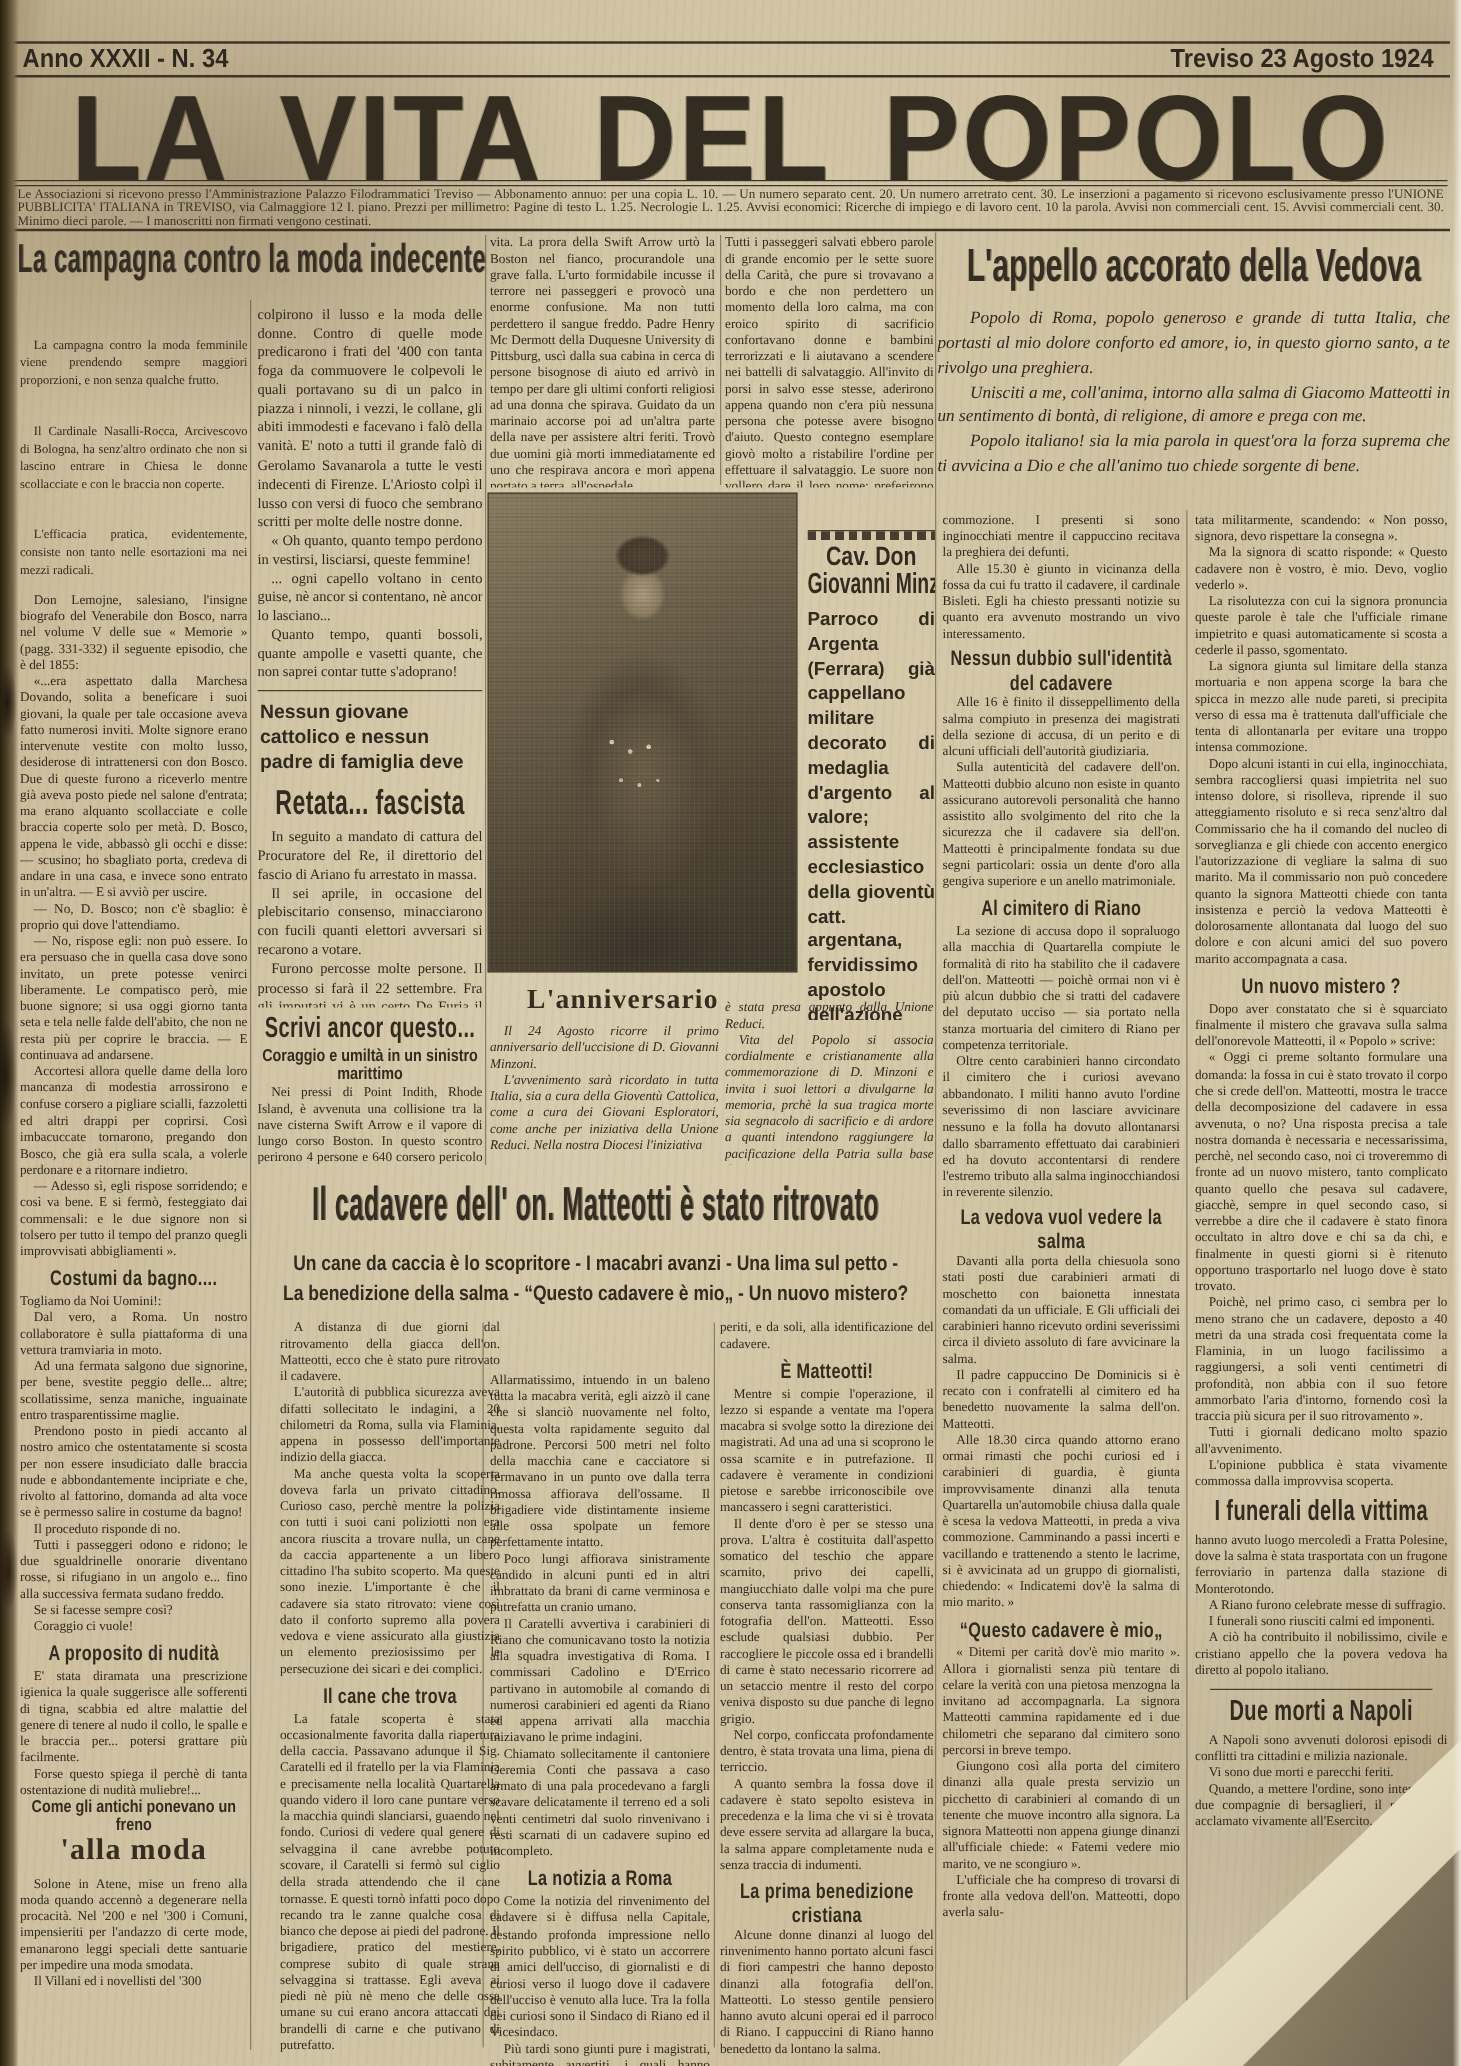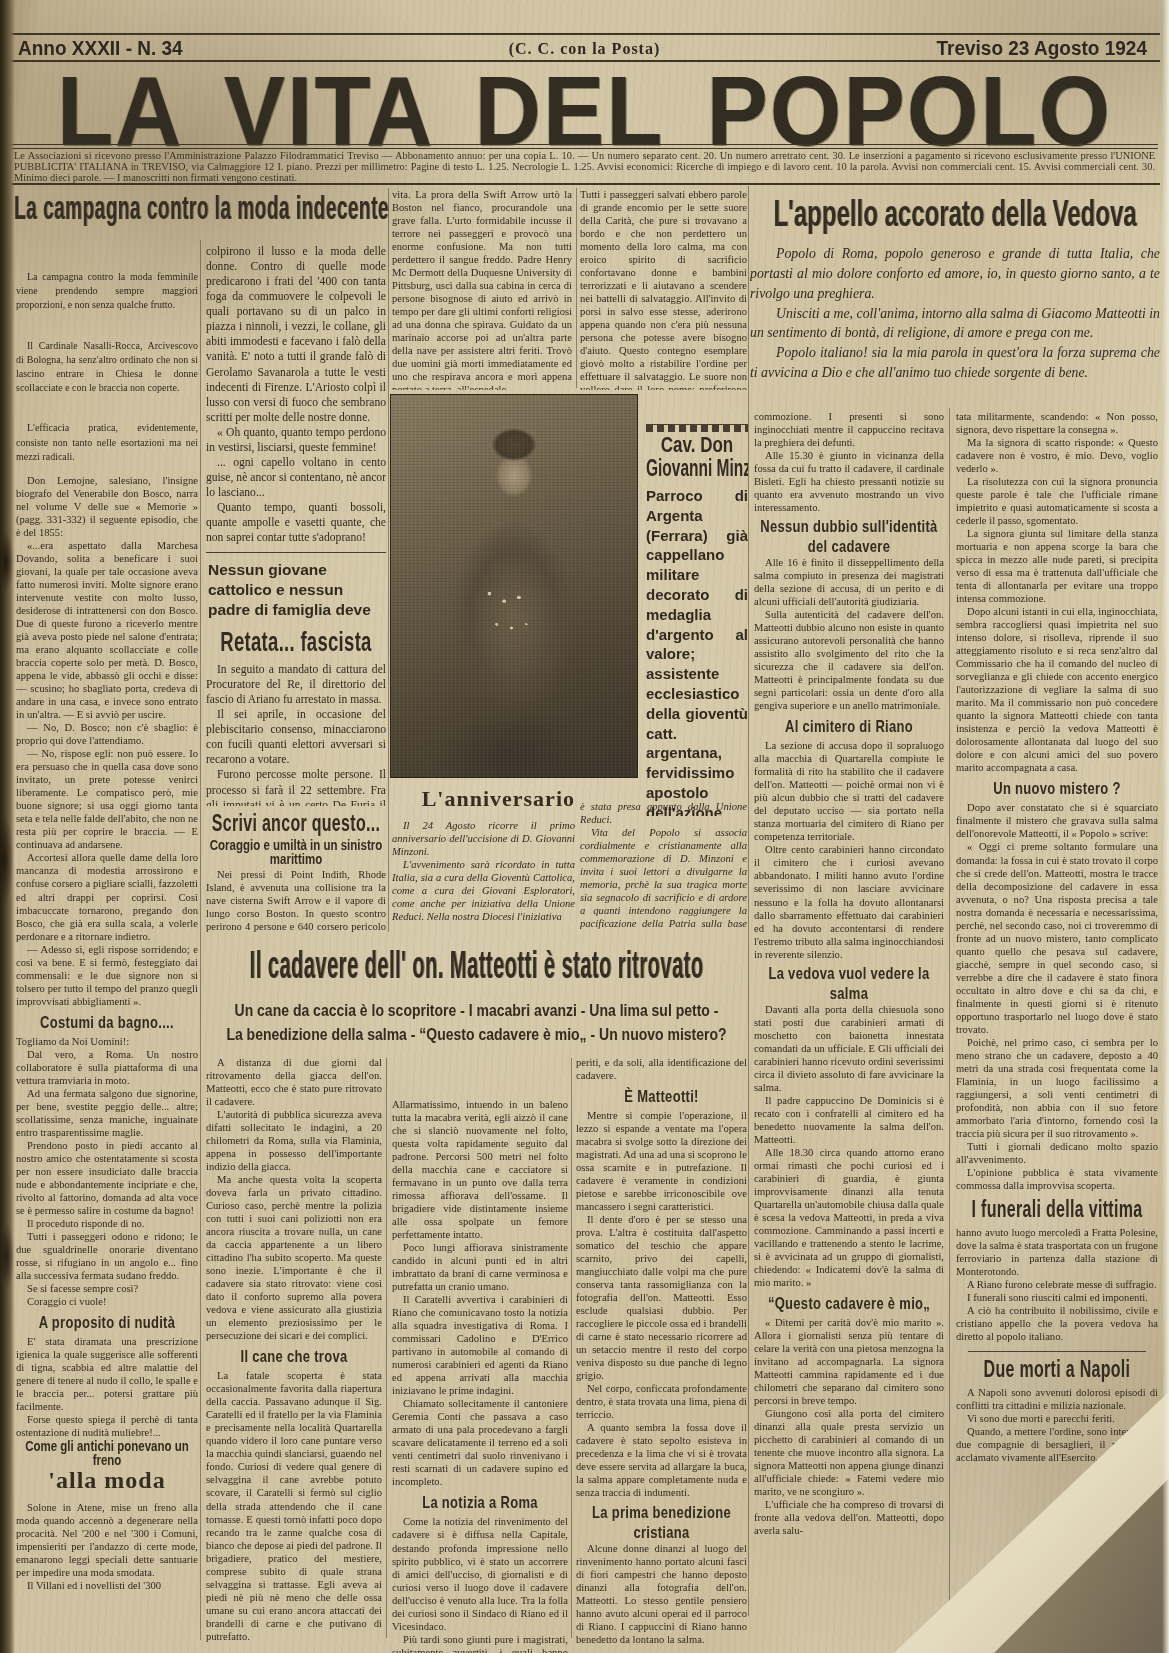--- a/index.html
+++ b/index.html
@@ -106,21 +106,20 @@
   .sb .pa{font-family:Liberation Sans, sans-serif;font-weight:700;font-size:15px;line-height:1.32;text-align:justify;margin-bottom:5px;}
   .sbrule{border-top:1.5px solid #473e2f;width:55%;margin:7px auto;}
 </style>
 </head>
 <body>
 
 <div id="page">
 
   <div class="hr-line" style="left:10px;top:33px;width:1150px;height:1.5px"></div>
   <div class="hdr-issue">Anno XXXII - N. 34</div>
-  <div class="hdr-postal">(C. C. con la Posta)</div>
   <div class="hdr-date">Treviso 23 Agosto 1924</div>
   <div class="hr-line" style="left:10px;top:60px;width:1150px;height:2px"></div>
   <div class="masthead">LA VITA DEL POPOLO</div>
   <div class="dblrule" style="top:144px"></div>
   <div class="dateline">Le Associazioni si ricevono presso l'Amministrazione Palazzo Filodrammatici Treviso — Abbonamento annuo: per una copia L. 10. — Un numero separato cent. 20. Un numero arretrato cent. 30. Le inserzioni a pagamento si ricevono esclusivamente presso l'UNIONE PUBBLICITA' ITALIANA in TREVISO, via Calmaggiore 12 I. piano. Prezzi per millimetro: Pagine di testo L. 1.25. Necrologie L. 1.25. Avvisi economici: Ricerche di impiego e di lavoro cent. 10 la parola. Avvisi non commerciali cent. 15. Avvisi commerciali cent. 30. Minimo dieci parole. — I manoscritti non firmati vengono cestinati.</div>
   <div class="hr-line" style="left:10px;top:183px;width:1150px;height:1.5px"></div>
 
   <div class="vrule" style="left:200px;top:240px;height:1400px"></div>
   <div class="vrule" style="left:388px;top:188px;height:744px"></div>
   <div class="vrule" style="left:576px;top:188px;height:200px"></div>
@@ -216,21 +215,21 @@
   <div class="headline-appello">L'appello accorato della Vedova</div>
   <div class="region appeal" style="left:750px;top:244px;width:410px;height:160px">
       <div class="pa in">Popolo di Roma, popolo generoso e grande di tutta Italia, che portasti al mio dolore conforto ed amore, io, in questo giorno santo, a te rivolgo una preghiera.</div>
       <div class="pa in">Unisciti a me, coll'anima, intorno alla salma di Giacomo Matteotti in un sentimento di bontà, di religione, di amore e prega con me.</div>
       <div class="pa in">Popolo italiano! sia la mia parola in quest'ora la forza suprema che ti avvicina a Dio e che all'animo tuo chiede sorgente di bene.</div>
     </div>
 
   <div class="headline-matteotti">Il cadavere dell' on. Matteotti è stato ritrovato</div>
   <div class="mat-sub" style="top:1000px">Un cane da caccia è lo scopritore - I macabri avanzi - Una lima sul petto -</div>
   <div class="mat-sub" style="top:1024px">La benedizione della salma - “Questo cadavere è mio„ - Un nuovo mistero?</div>
-  <div class="region smalltext" style="left:206px;top:1056px;width:176px;height:590px">
+  <div class="region smalltext" style="left:224px;top:1056px;width:176px;height:590px">
       <div class="pa in">A distanza di due giorni dal ritrovamento della giacca dell'on. Matteotti, ecco che è stato pure ritrovato il cadavere.</div>
       <div class="pa in">L'autorità di pubblica sicurezza aveva difatti sollecitato le indagini, a 20 chilometri da Roma, sulla via Flaminia, appena in possesso dell'importante indizio della giacca.</div>
       <div class="pa in">Ma anche questa volta la scoperta doveva farla un privato cittadino. Curioso caso, perchè mentre la polizia con tutti i suoi cani poliziotti non era ancora riuscita a trovare nulla, un cane da caccia appartenente a un libero cittadino l'ha subito scoperto. Ma queste sono inezie. L'importante è che il cadavere sia stato ritrovato: viene così dato il conforto supremo alla povera vedova e viene assicurato alla giustizia un elemento preziosissimo per le persecuzione dei sicari e dei complici.</div>
       <div class="hx h-sm">Il cane che trova</div>
       <div class="pa in">La fatale scoperta è stata occasionalmente favorita dalla riapertura della caccia. Passavano adunque il Sig. Caratelli ed il fratello per la via Flaminia e precisamente nella località Quartarella quando videro il loro cane puntare verso la macchia quindi slanciarsi, guaendo nel fondo. Curiosi di vedere qual genere di selvaggina il cane avrebbe potuto scovare, il Caratelli si fermò sul ciglio della strada attendendo che il cane tornasse. E questi tornò infatti poco dopo recando tra le zanne qualche cosa di bianco che depose ai piedi del padrone. Il brigadiere, pratico del mestiere, comprese subito di quale strana selvaggina si trattasse. Egli aveva ai piedi nè più nè meno che delle ossa umane su cui erano ancora attaccati dei brandelli di carne e che putivano di putrefatto.</div>
     </div>
   <div class="region smalltext" style="left:392px;top:1098px;width:176px;height:590px">
       <div class="pa">Allarmatissimo, intuendo in un baleno tutta la macabra verità, egli aizzò il cane che si slanciò nuovamente nel folto, questa volta rapidamente seguito dal padrone. Percorsi 500 metri nel folto della macchia cane e cacciatore si fermavano in un punto ove dalla terra rimossa affiorava dell'ossame. Il brigadiere vide distintamente insieme alle ossa spolpate un femore perfettamente intatto.</div>
       <div class="pa in">Poco lungi affiorava sinistramente candido in alcuni punti ed in altri imbrattato da brani di carne verminosa e putrefatta un cranio umano.</div>
       <div class="pa in">Il Caratelli avvertiva i carabinieri di Riano che comunicavano tosto la notizia alla squadra investigativa di Roma. I commissari Cadolino e D'Errico partivano in automobile al comando di numerosi carabinieri ed agenti da Riano ed appena arrivati alla macchia iniziavano le prime indagini.</div>

